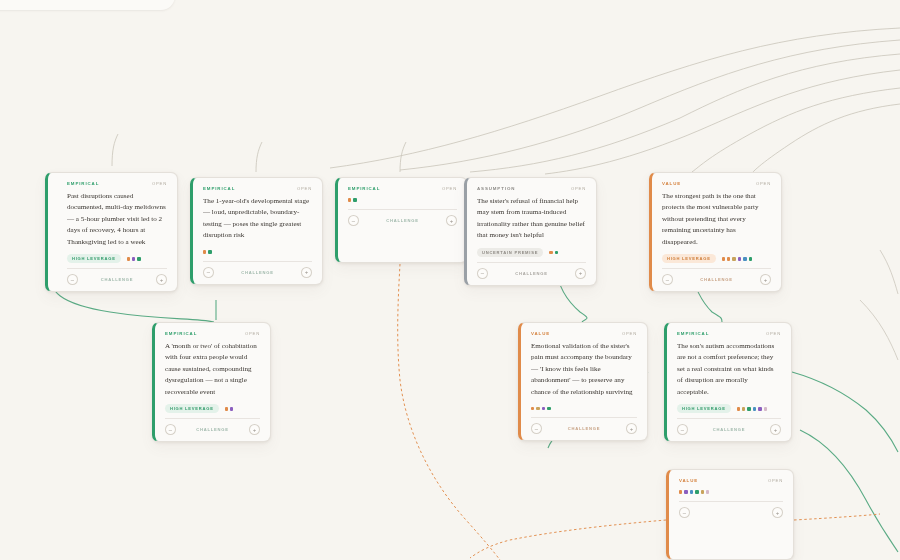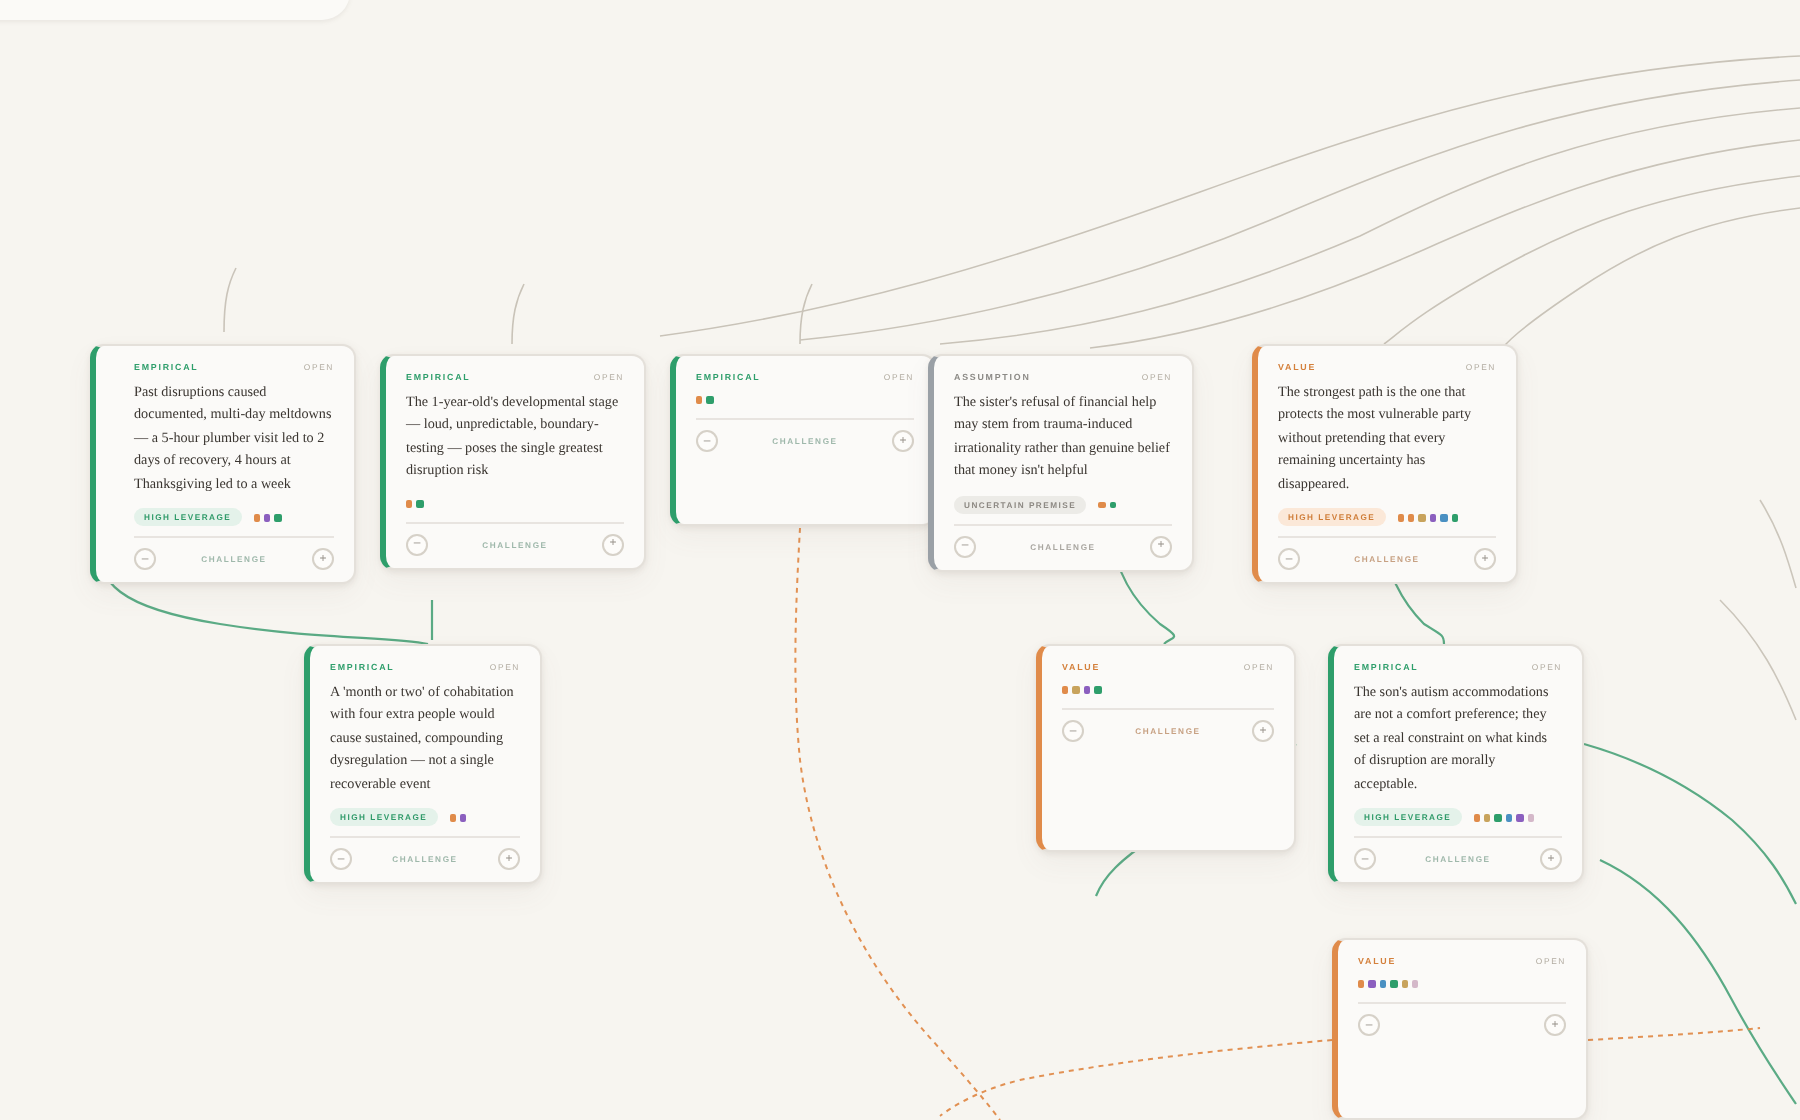--- a/index.html
+++ b/index.html
@@ -184,21 +184,21 @@
           <span class="dot" style="background: rgb(224, 139, 74);"></span>
           <span class="dot" style="background: rgb(46, 158, 107);"></span>
         </span>
       </div>
       <div class="cfoot">
         <span class="step">–</span>
         <span class="flabel">CHALLENGE</span>
         <span class="step">+</span>
       </div>
     </div>
-    <div class="card value" style="left: 626px; top: 172px; width: 133px; min-height: 96px;">
+    <div class="card value" style="left: 649px; top: 172px; width: 133px; min-height: 96px;">
       <div class="card-head">
         <span class="ctype">VALUE</span>
         <span class="cstatus">OPEN</span>
       </div>
       <p class="cbody">The strongest path is the one that protects the most vulnerable party without pretending that every remaining uncertainty has disappeared.</p>
       <div class="cmeta">
         <span class="chip warm">HIGH LEVERAGE</span>
         <span class="dots">
           <span class="dot" style="background: rgb(224, 139, 74);"></span>
           <span class="dot" style="background: rgb(224, 139, 74);"></span>
@@ -231,20 +231,21 @@
         <span class="step">–</span>
         <span class="flabel">CHALLENGE</span>
         <span class="step">+</span>
       </div>
     </div>
     <div class="card value" style="left: 518px; top: 322px; width: 130px; min-height: 104px;">
       <div class="card-head">
         <span class="ctype">VALUE</span>
         <span class="cstatus">OPEN</span>
       </div>
+      <p class="cbody">Emotional validation of the sister's pain must accompany the boundary — 'I know this feels like abandonment' — to preserve any chance of the relationship surviving</p>
       <div class="cmeta">
         <span class="dots">
           <span class="dot" style="background: rgb(224, 139, 74);"></span>
           <span class="dot" style="background: rgb(200, 163, 92);"></span>
           <span class="dot" style="background: rgb(139, 95, 191);"></span>
           <span class="dot" style="background: rgb(46, 158, 107);"></span>
         </span>
       </div>
       <div class="cfoot">
         <span class="step">–</span>

